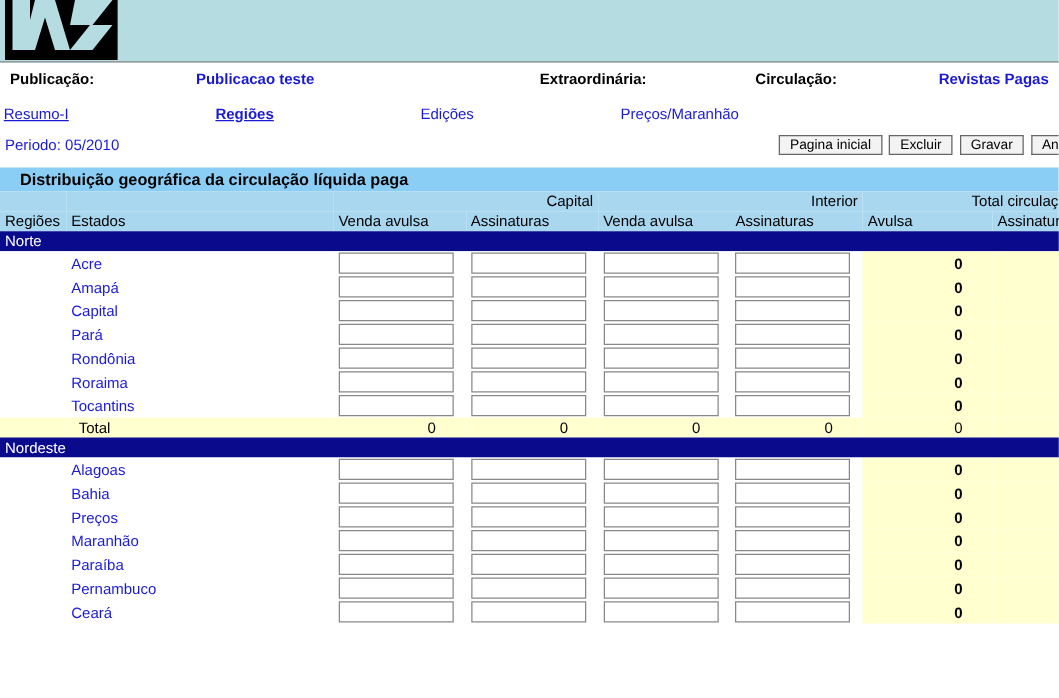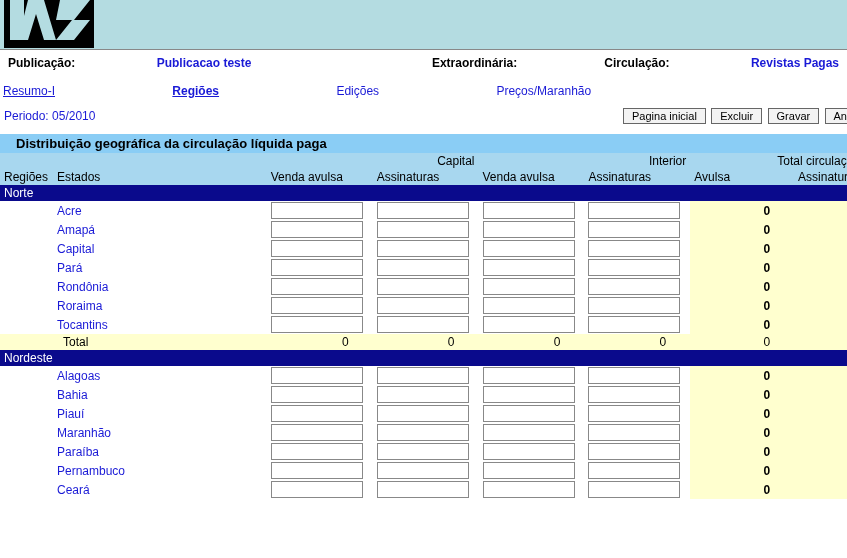--- a/index.html
+++ b/index.html
@@ -208,21 +208,21 @@
         <td class="state"><a href="#">Bahia</a></td>
         <td class="inp"><input type="text" style=""></td>
         <td class="inp"><input type="text" style=""></td>
         <td class="inp"><input type="text" style=""></td>
         <td class="inp"><input type="text" style=""></td>
         <td class="calc">0</td>
         <td class="calc2"></td>
       </tr>
       <tr class="data-row">
         <td></td>
-        <td class="state"><a href="#">Piauí</a></td>
+        <td class="state"><a href="#">Preços</a></td>
         <td class="inp"><input type="text" style=""></td>
         <td class="inp"><input type="text" style=""></td>
         <td class="inp"><input type="text" style=""></td>
         <td class="inp"><input type="text" style=""></td>
         <td class="calc">0</td>
         <td class="calc2"></td>
       </tr>
       <tr class="data-row">
         <td></td>
         <td class="state"><a href="#">Maranhão</a></td>

